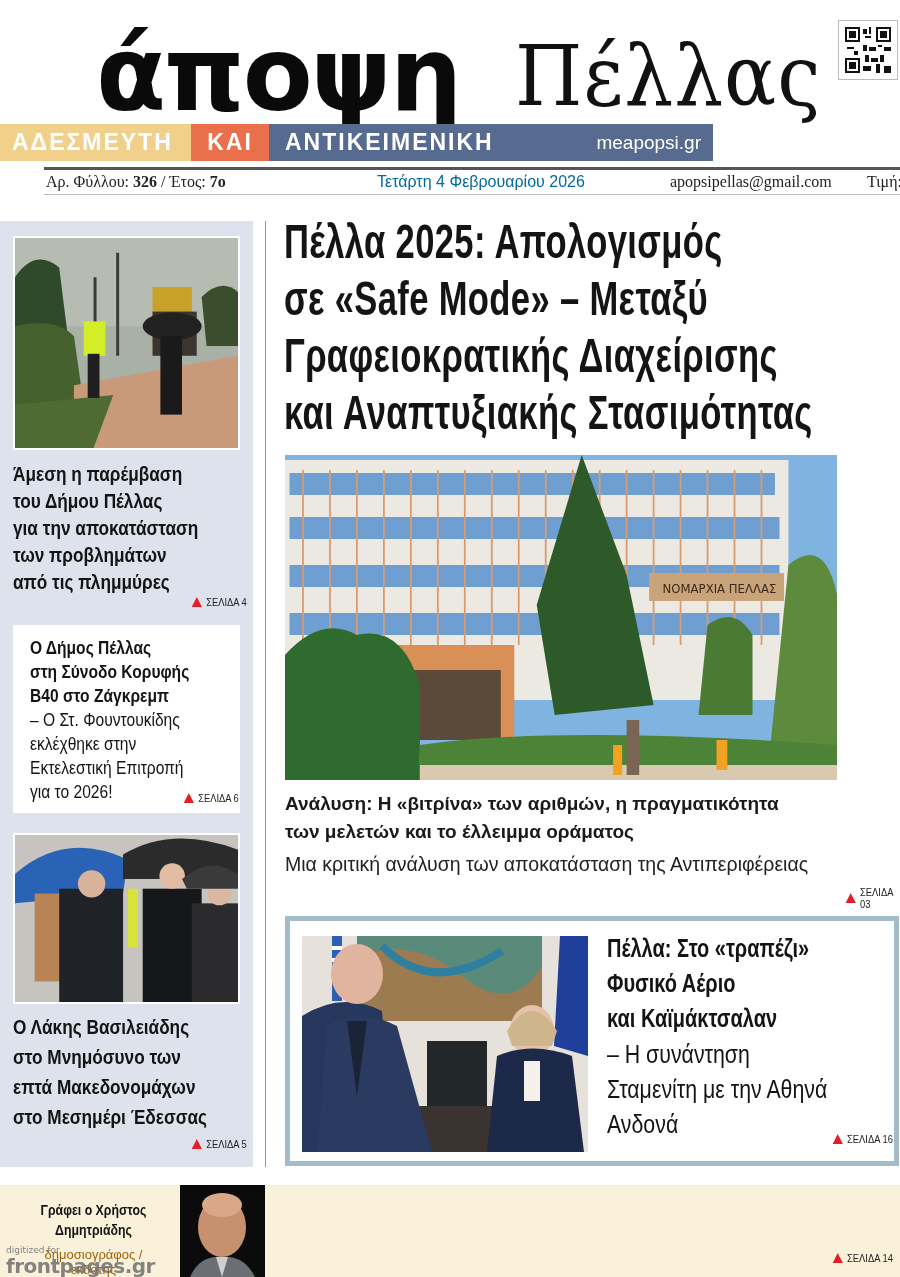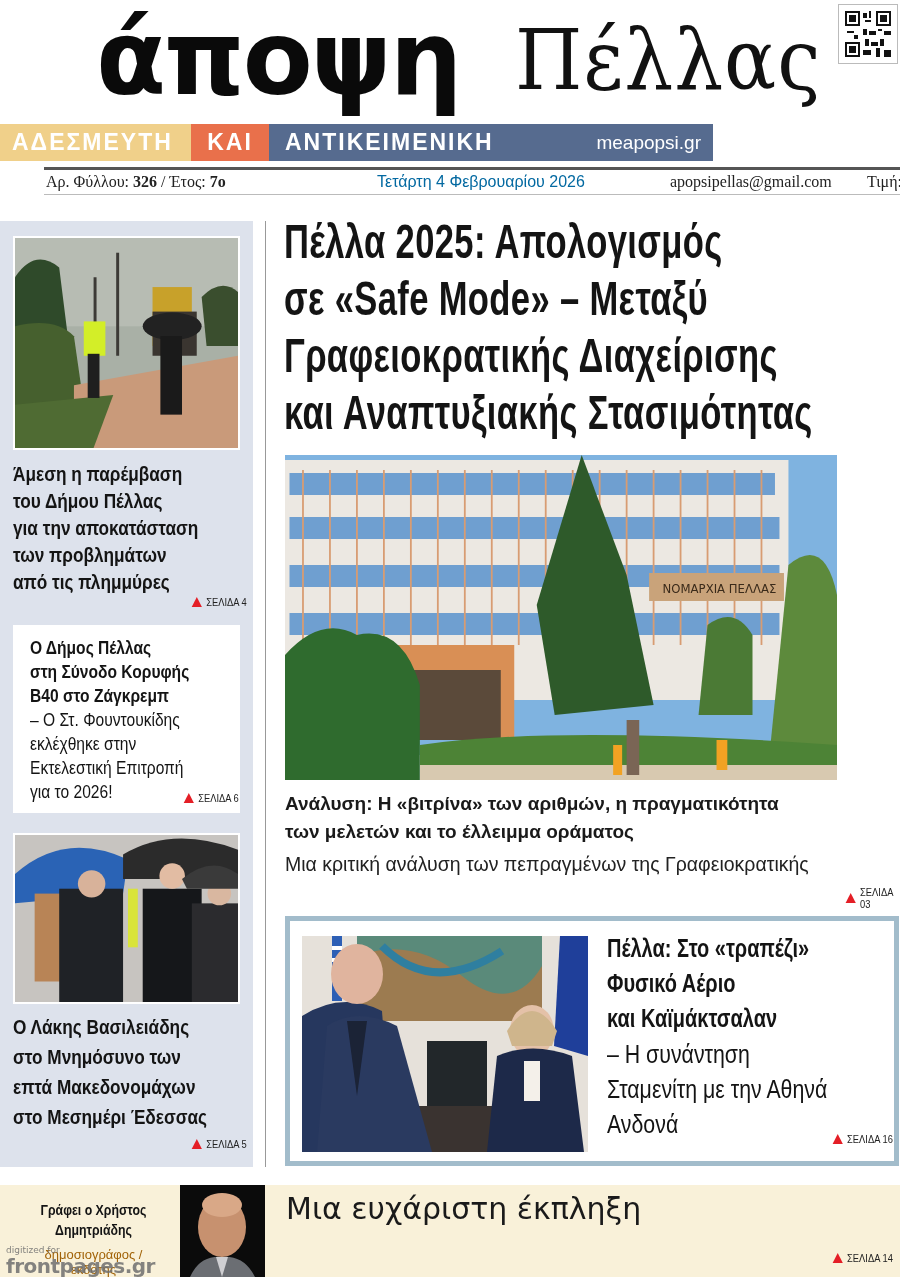--- a/index.html
+++ b/index.html
@@ -1,20 +1,20 @@
 <!DOCTYPE html>
 <html><head>
 <meta charset="utf-8">
 <style>
   * { box-sizing: border-box; margin: 0; padding: 0; }
   html, body { width: 900px; height: 1277px; background: #ffffff; overflow: hidden; }
   body { position: relative; font-family: "Liberation Sans", sans-serif; color: #111; }
 
   
-  .masthead { position: absolute; left: 0; top: 0; width: 831px; height: 122px; }
+  .masthead { position: absolute; left: 0; top: 16px; width: 831px; height: 122px; }
   .logo-bold { position: absolute; left: 96px; top: 6px; font-family: "DejaVu Sans", sans-serif; font-weight: bold; font-size: 104px; letter-spacing: -2px; line-height: 1; color: #0a0a0a; transform: scaleX(0.98); transform-origin: left top; }
   .logo-serif { position: absolute; left: 515px; top: 18px; font-family: "DejaVu Serif", serif; font-size: 84px; line-height: 1; color: #111; letter-spacing: 1px; transform: scaleX(0.92); transform-origin: left top; }
   .qr { position: absolute; left: 838px; top: 4px; width: 60px; height: 60px; border: 1px solid #bbb; background: #fff; padding: 6px; }
   .qr svg { width: 100%; height: 100%; display: block; }
 
   .slogan-bar { position: absolute; left: 0; top: 124px; width: 713px; height: 37px; display: flex; }
   .seg { height: 100%; display: flex; align-items: center; color: #fff; font-weight: bold; font-size: 23px; letter-spacing: 2px; font-family: "Liberation Sans", sans-serif; }
   .seg-1 { background: #f0d08a; width: 191px; padding-left: 12px; }
   .seg-2 { background: #e9704b; width: 78px; justify-content: center; }
   .seg-3 { background: #566b8f; flex: 1; padding-left: 16px; justify-content: space-between; padding-right: 12px; }
@@ -261,21 +261,21 @@
     <path d="M150 290 Q300 270 614 290 L614 310 L150 310 Z" fill="#4d8336"></path>
     <rect x="365" y="290" width="10" height="30" fill="#f2a223"></rect>
     <rect x="480" y="285" width="12" height="30" fill="#f2a223"></rect>
     <rect x="380" y="265" width="14" height="55" fill="#7a6555"></rect>
   </svg>
 </div>
 <div class="lead-deck">
   <div>Ανάλυση: Η «βιτρίνα» των αριθμών, η πραγματικότητα</div>
   <div>των μελετών και το έλλειμμα οράματος</div>
 </div>
-<div class="lead-sub">Μια κριτική ανάλυση των πεπραγμένων της Γραφειοκρατικής</div>
+<div class="lead-sub">Μια κριτική ανάλυση των αποκατάσταση της Αντιπεριφέρειας</div>
 <div class="page-ref lead-ref">
   <span class="tri"></span>
   <span>ΣΕΛΙΔΑ 03</span>
 </div>
 
 <div class="boxed"></div>
 <div class="b-photo">
   <svg width="100%" height="100%" viewBox="0 0 286 216" preserveAspectRatio="none">
     <rect width="286" height="216" fill="#e6e1da"></rect>
     <rect x="55" y="0" width="185" height="85" fill="#5a8a7a"></rect>
@@ -326,18 +326,17 @@
 <div class="author-photo">
   <svg width="100%" height="100%" viewBox="0 0 85 92" preserveAspectRatio="none">
     <rect width="85" height="92" fill="#0b0b0b"></rect>
     <ellipse cx="42" cy="42" rx="24" ry="30" fill="#c7916f"></ellipse>
     <ellipse cx="42" cy="20" rx="20" ry="12" fill="#d9a887"></ellipse>
     <path d="M10 92 Q20 70 42 72 Q64 70 75 92 Z" fill="#6b6e73"></path>
     <path d="M36 72 L42 92 L48 72 Z" fill="#cfcfd2"></path>
   </svg>
 </div>
 <div class="bottom-title">
-  <div>Μια ευχάριστη έκπληξη</div>
 </div>
 <div class="page-ref bottom-ref">
   <span class="tri"></span>
   <span>ΣΕΛΙΔΑ 14</span>
 </div>
 
 </body></html>

